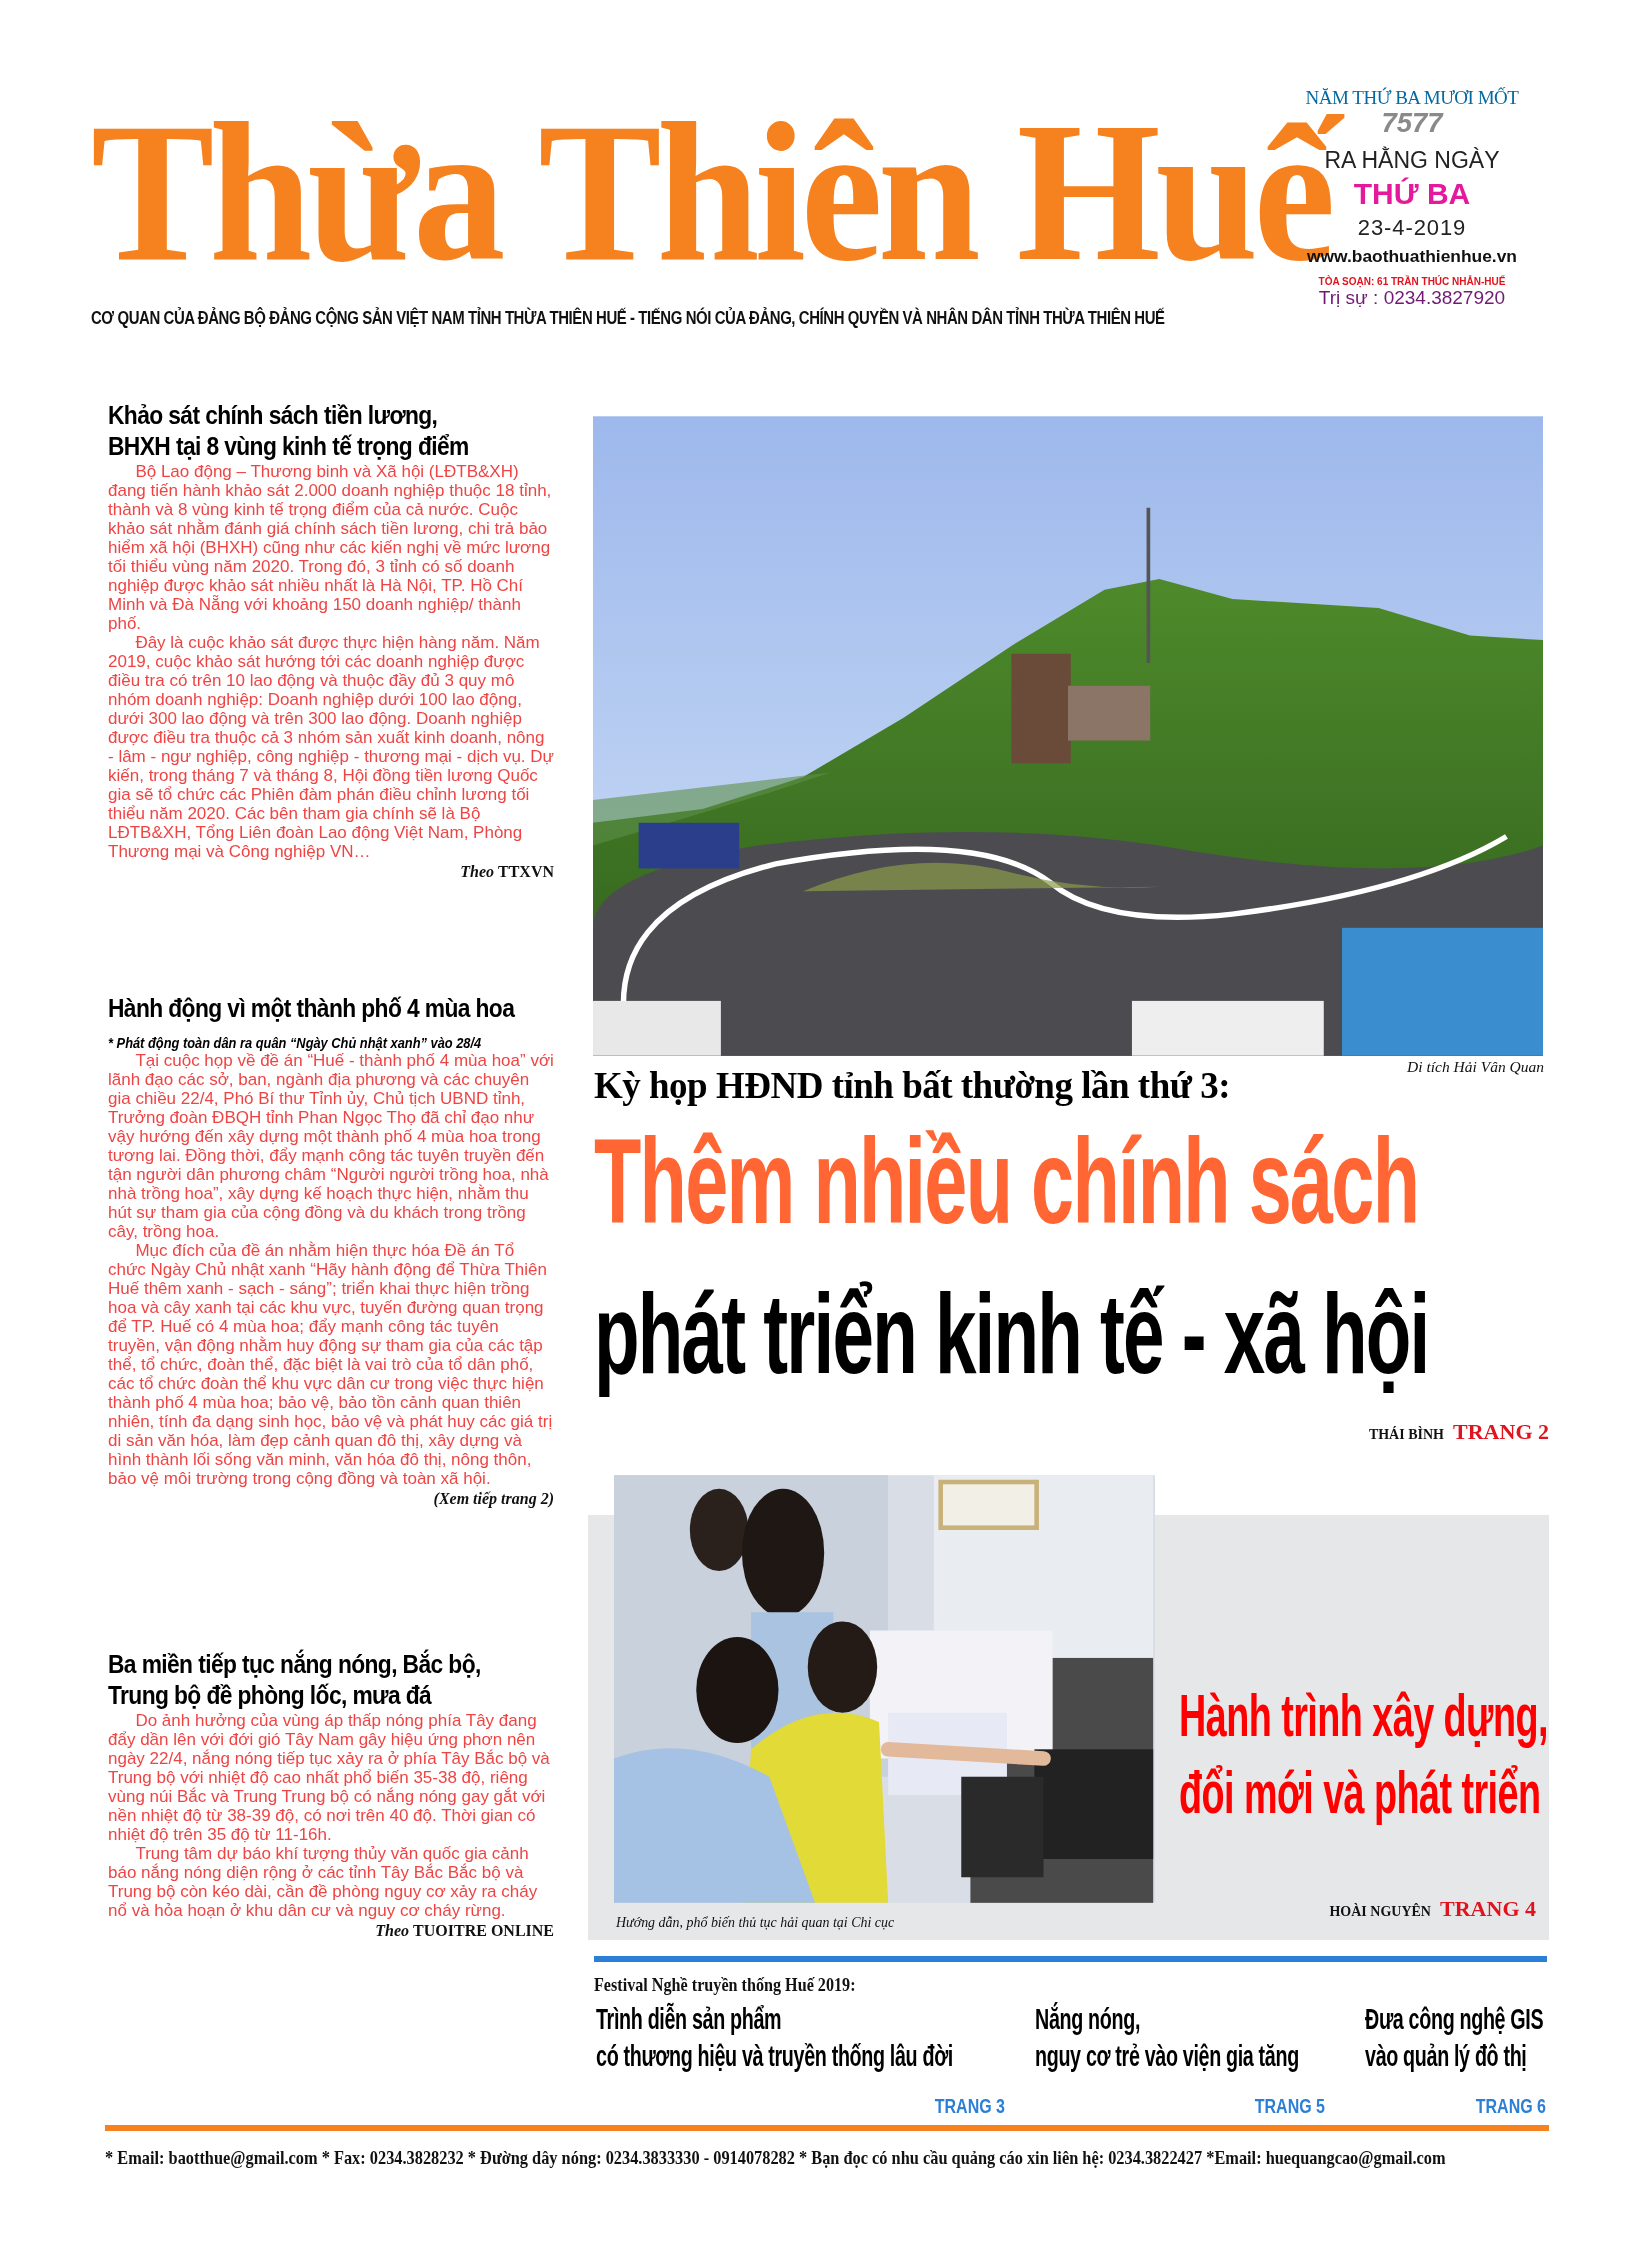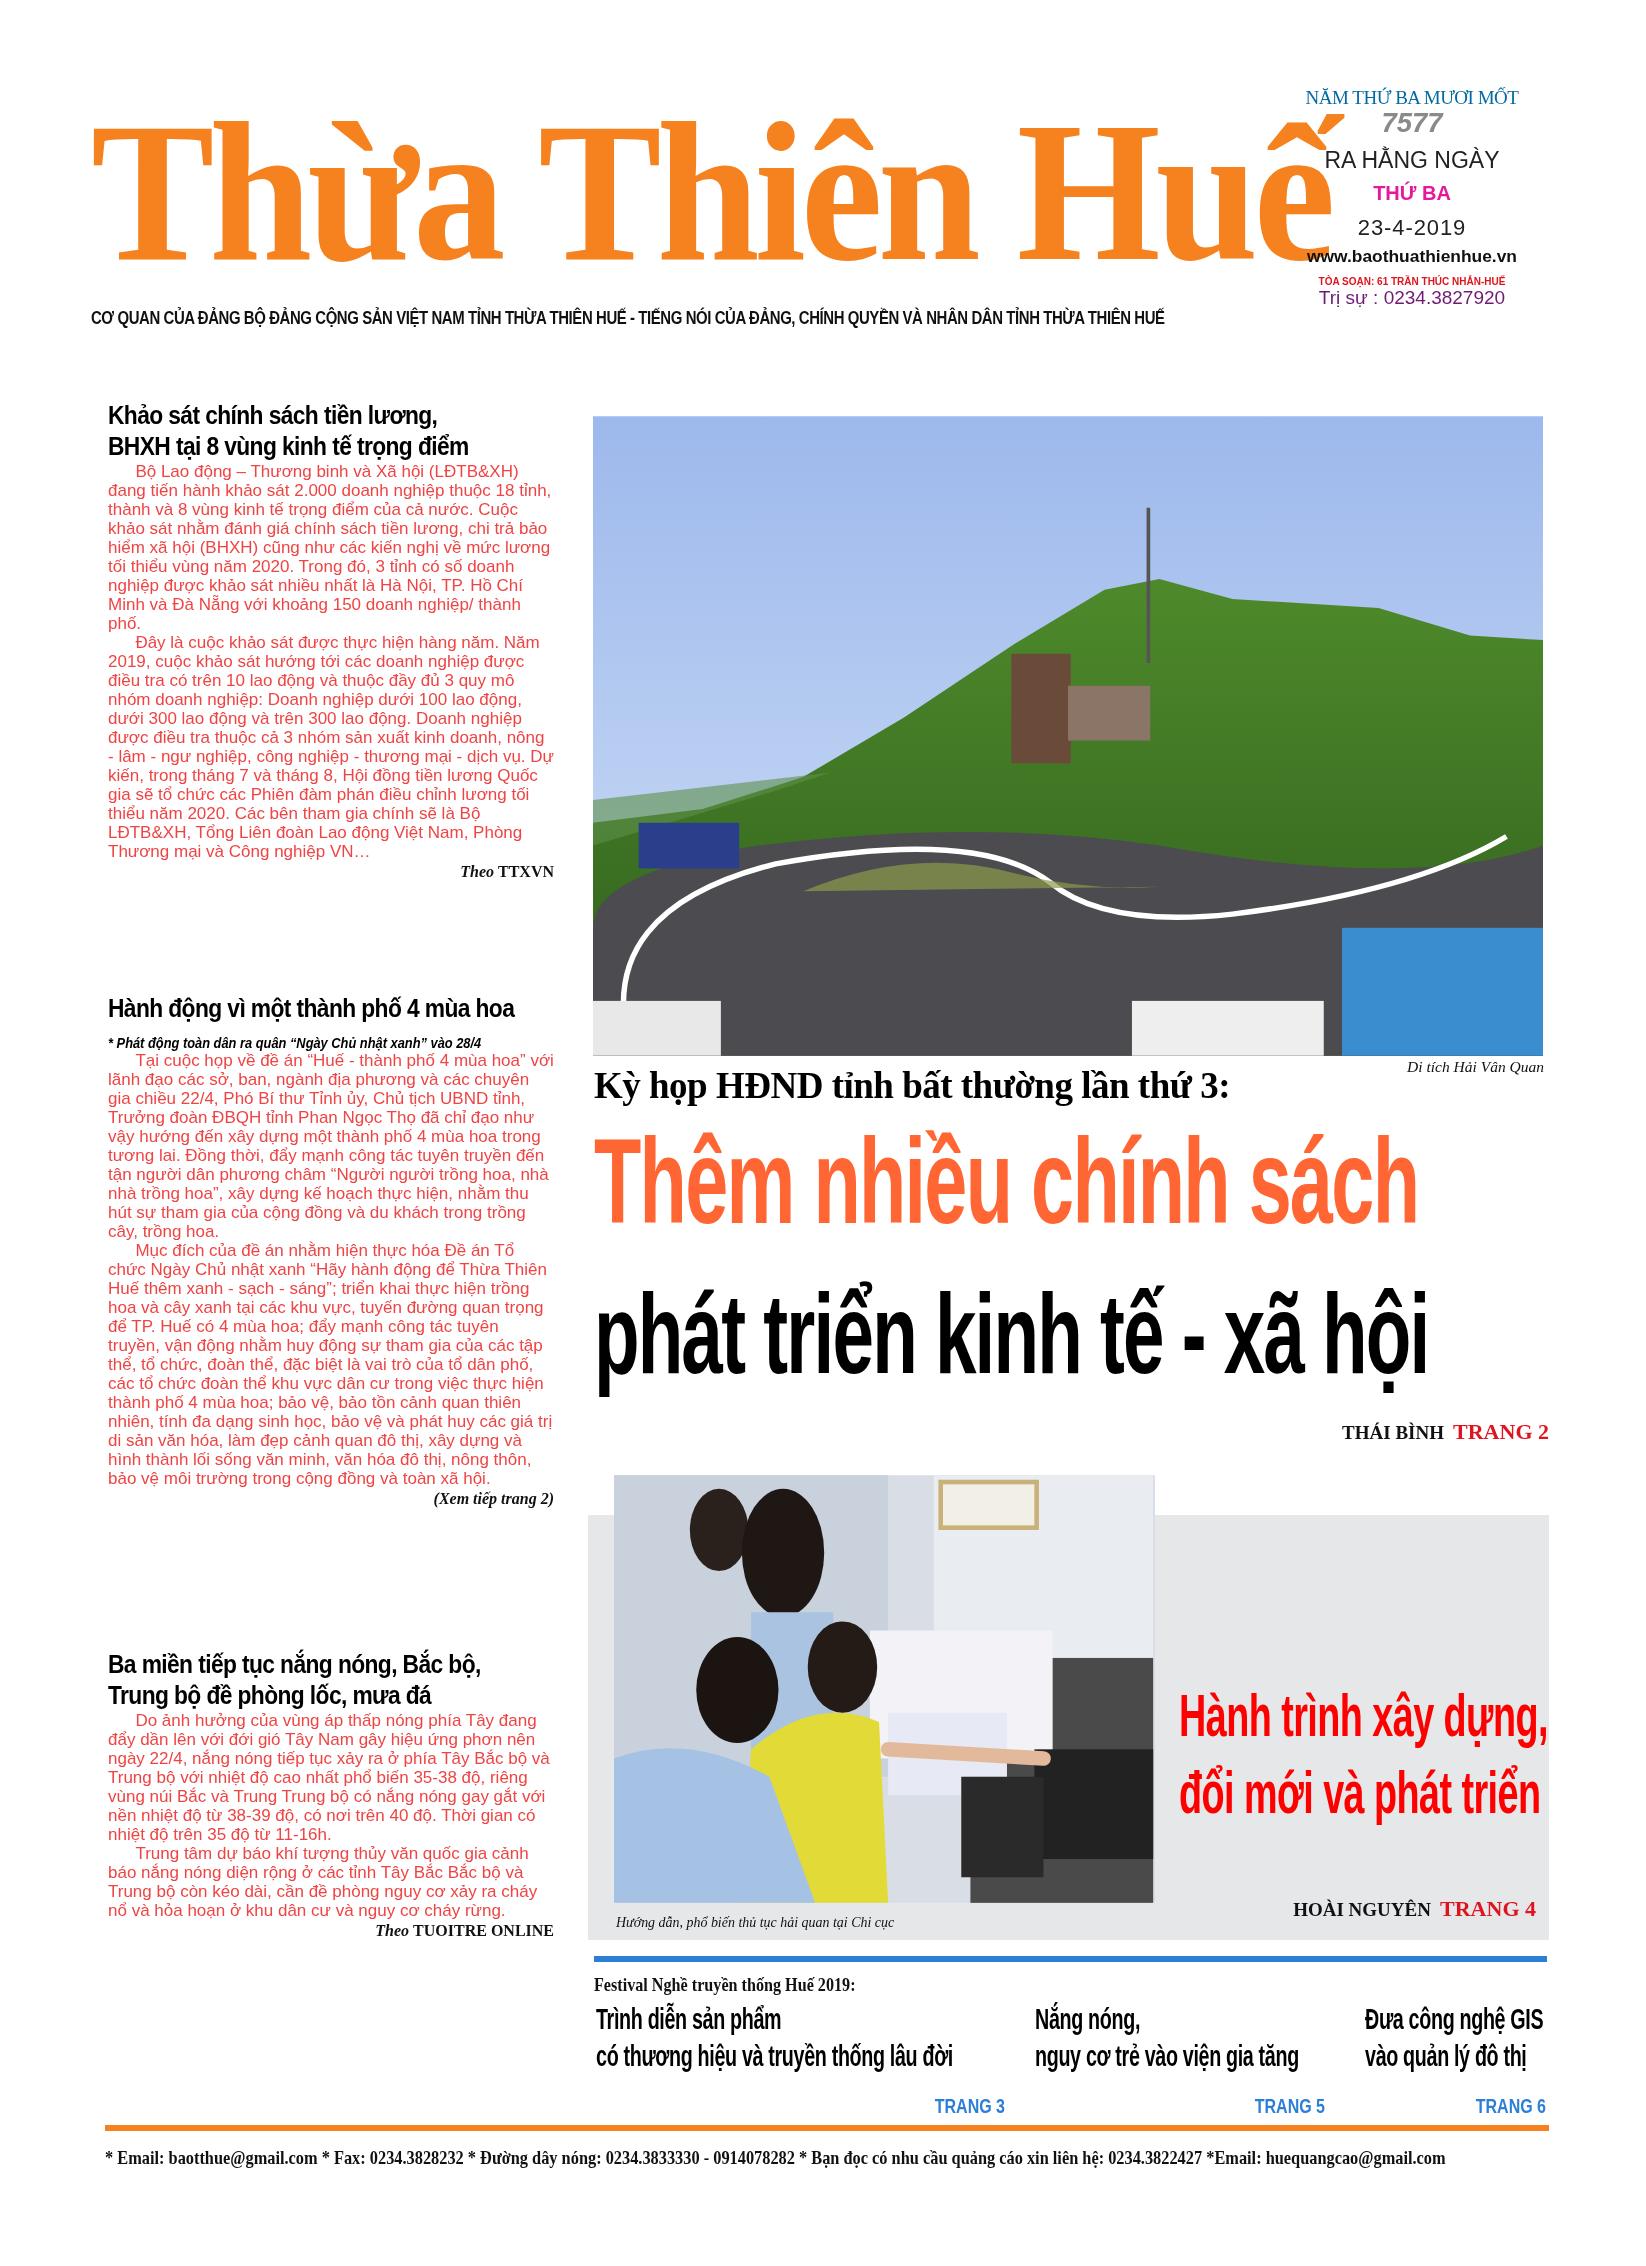--- a/index.html
+++ b/index.html
@@ -6,21 +6,21 @@
   body { width:1647px; height:2267px; position:relative; overflow:hidden; font-family:"Liberation Serif", serif; color:#111; }
   .abs { position:absolute; }
 
   
   #masthead-title { left:91px; top:87px; width:1179px; height:210px; font-family:"Liberation Serif", serif; font-weight:bold; font-size:199px; line-height:210px; color:#F5821F; letter-spacing:-5.5px; white-space:nowrap; transform:scaleX(0.93); transform-origin:left top; }
   #tagline { left:91px; top:308px; width:1179px; font-family:"Liberation Sans", sans-serif; font-weight:bold; font-size:18px; letter-spacing:-0.5px; white-space:nowrap; transform:scaleX(0.83); transform-origin:left top; }
   #info-box { left:1266px; top:87px; width:292px; text-align:center; }
   .info-year { font-family:"Liberation Serif", serif; font-size:19px; color:#0369a1; letter-spacing:-0.5px; }
   .info-issue { font-family:"Liberation Sans", sans-serif; font-weight:bold; font-style:italic; font-size:27.4px; color:#8a8a8a; line-height:27.4px; margin-top:0px; }
   .info-daily { font-family:"Liberation Sans", sans-serif; font-size:23px; color:#222; margin-top:11px; }
-  .info-day { font-family:"Liberation Sans", sans-serif; font-weight:bold; font-size:20px; color:#E5199B; line-height:35px; margin-top:1.8px; }
+  .info-day { font-family:"Liberation Sans", sans-serif; font-weight:bold; font-size:30px; color:#E5199B; line-height:35px; margin-top:1.8px; }
   .info-date { font-family:"Liberation Sans", sans-serif; font-size:22px; color:#222; letter-spacing:0.9px; margin-top:3.7px; }
   .info-web { font-family:"Liberation Sans", sans-serif; font-weight:bold; font-size:17.4px; color:#111; margin-top:5.5px; }
   .info-office { font-family:"Liberation Sans", sans-serif; font-weight:bold; font-size:10px; color:#E0141E; margin-top:9.1px; white-space:nowrap; }
   .info-phone { font-family:"Liberation Sans", sans-serif; font-size:19px; color:#701a75; }
 
   
   .left-col { left:108px; width:446px; }
   .l-head { font-family:"Liberation Sans", sans-serif; font-weight:bold; font-size:26.5px; line-height:31px; letter-spacing:-0.7px; color:#000; transform:scaleX(0.86); transform-origin:left top; width:517px; white-space:nowrap; }
   .l-sub { font-family:"Liberation Sans", sans-serif; font-weight:bold; font-style:italic; font-size:14.6px; color:#000; white-space:nowrap; transform:scaleX(0.88); transform-origin:left top; width:507px; }
   .l-body { font-family:Liberation Sans, sans-serif; font-size:17px; line-height:19px; color:#ef4444; text-align:left; }
@@ -29,21 +29,21 @@
   .l-src i { font-weight:bold; }
   .l-src b { font-weight:bold; }
 
   
   #photo-main { left:593px; top:416px; width:950px; height:640px; overflow:hidden; }
   #photo-caption { left:1188px; top:1058px; width:356px; text-align:right; font-family:"Liberation Serif", serif; font-style:italic; font-size:15.5px; color:#111; }
   #kicker { left:594px; top:1064px; font-family:"Liberation Serif", serif; font-weight:bold; font-size:37px; color:#000; white-space:nowrap; letter-spacing:-0.5px; }
   #headline-1 { left:594px; top:1113px; width:952px; font-family:"Liberation Sans", sans-serif; font-weight:bold; font-size:121px; line-height:137px; color:#FF6633; white-space:nowrap; transform:scaleX(0.64); transform-origin:left top; letter-spacing:-2.7px; }
   #headline-2 { left:594px; top:1266px; width:952px; font-family:"Liberation Sans", sans-serif; font-weight:bold; font-size:113px; line-height:137px; color:#000; white-space:nowrap; transform:scaleX(0.66); transform-origin:left top; letter-spacing:-2.7px; }
   #byline-1 { left:1307px; top:1419px; width:242px; text-align:right; white-space:nowrap; }
-  .by-name { font-family:"Liberation Serif", serif; font-weight:bold; font-size:19px; color:#111; }
+  .by-name { font-family:"Liberation Serif", serif; font-weight:bold; font-size:14px; color:#111; }
   .by-page { font-family:"Liberation Serif", serif; font-weight:bold; font-size:22px; color:#E0141E; margin-left:9.1px; }
 
   
   #feature-box { left:588px; top:1515px; width:961px; height:425px; background:#E6E7E9; }
   #photo-feature { left:614px; top:1475px; width:541px; height:428px; overflow:hidden; }
   #feature-caption { left:616px; top:1913px; font-family:"Liberation Serif", serif; font-style:italic; font-size:15.5px; color:#111; white-space:nowrap; transform:scaleX(0.9); transform-origin:left top; }
   #feature-headline { left:1179px; top:1677px; width:384px; font-family:"Liberation Sans", sans-serif; font-weight:bold; font-size:60px; line-height:77px; color:#FF0000; white-space:nowrap; transform:scaleX(0.63); transform-origin:left top; letter-spacing:-0.9px; }
   #feature-headline div { width:585px; text-align:left; }
   #byline-2 { left:1234px; top:1896px; width:302px; text-align:right; white-space:nowrap; }
 

